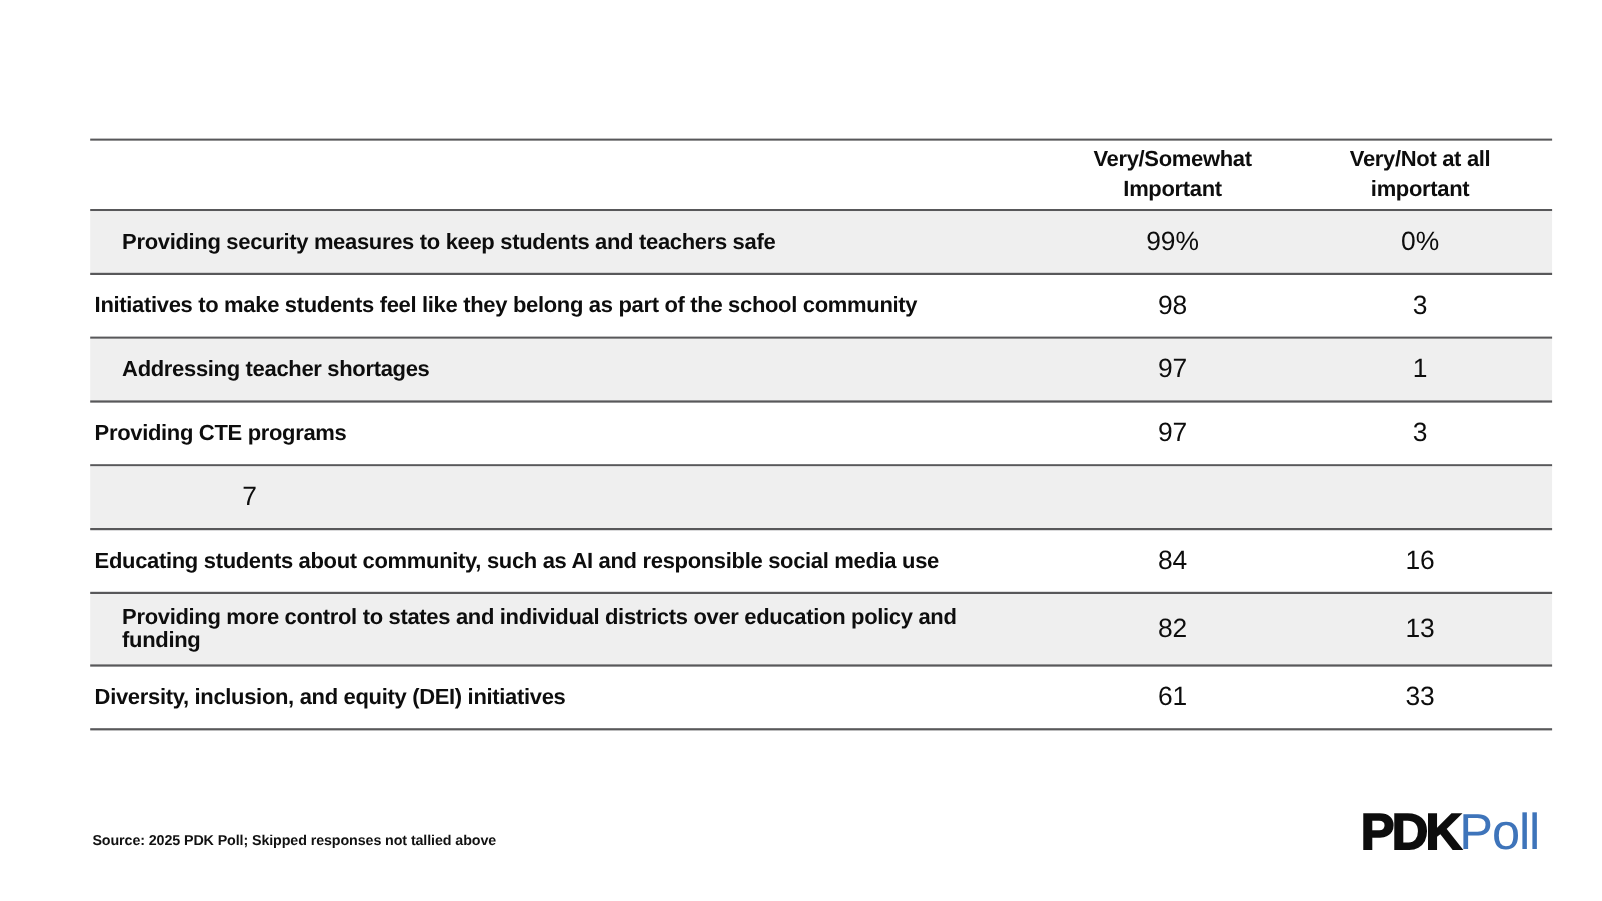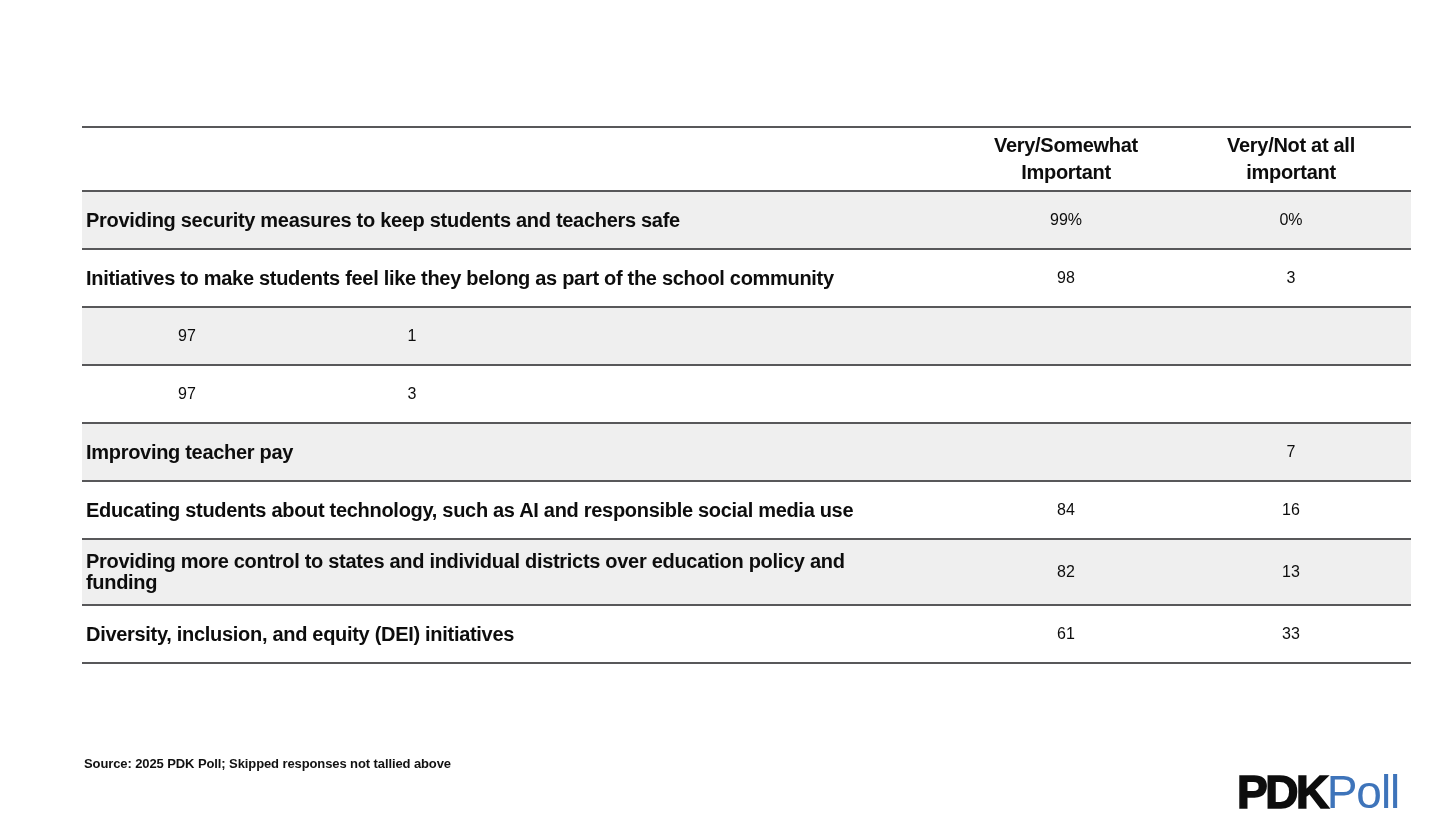--- a/index.html
+++ b/index.html
@@ -21,37 +21,37 @@
     width: 1329px;
     border-top: 2px solid #58585a;
   }
   .prow {
     display: flex;
     align-items: center;
     border-bottom: 2px solid #58585a;
     min-height: 58px;
   }
   .prow.header { min-height: 58px; border-bottom: 2px solid #58585a; background: #ffffff; }
-  .prow.striped { background: #efefef; }
+  .prow.striped { background: #efefef; padding-left: 25px; }
   .prow.tall { min-height: 66px; }
 
   .cell-label {
     flex: 1 1 auto;
     padding-left: 4px;
     font-weight: bold;
     font-size: 20px;
     letter-spacing: -0.3px;
     line-height: 1.05;
     white-space: pre-line;
     color: #0d0d0d;
   }
   .cell-val {
     flex: 0 0 210px;
     text-align: center;
-    font-size: 16px;
+    font-size: 24px;
     font-weight: normal;
     color: #0d0d0d;
   }
   .cell-val.second { flex: 0 0 240px; }
 
   .prow.header .cell-val {
     font-weight: bold;
     font-size: 20px;
     line-height: 1.35;
     letter-spacing: -0.3px;
@@ -69,21 +69,20 @@
     color: #111111;
     letter-spacing: -0.1px;
   }
   .logo {
     position: absolute;
     left: 1237px;
     top: 733px;
     font-size: 46px;
     line-height: 1;
     white-space: nowrap;
-    margin-top: 36px;
   }
   .logo .pdk {
     font-weight: bold;
     color: #0d0d0d;
     letter-spacing: -2.5px;
     -webkit-text-stroke: 1.6px #0d0d0d;
   }
   .logo .poll {
     font-weight: normal;
     color: #3e74ba;
@@ -111,36 +110,37 @@
       <div class="cell-val second">0%</div>
     </div>
 
     <div class="prow">
       <div class="cell-label">Initiatives to make students feel like they belong as part of the school community</div>
       <div class="cell-val">98</div>
       <div class="cell-val second">3</div>
     </div>
 
     <div class="prow striped">
+      <div class="cell-label">Addressing teacher shortages</div>
       <div class="cell-val">97</div>
       <div class="cell-val second">1</div>
     </div>
 
     <div class="prow">
+      <div class="cell-label">Providing CTE programs</div>
       <div class="cell-val">97</div>
       <div class="cell-val second">3</div>
     </div>
 
     <div class="prow striped">
-      <div class="cell-label">Improving teacher pay</div>
       <div class="cell-val second">7</div>
     </div>
 
     <div class="prow">
-      <div class="cell-label">Educating students about technology, such as AI and responsible social media use</div>
+      <div class="cell-label">Educating students about community, such as AI and responsible social media use</div>
       <div class="cell-val">84</div>
       <div class="cell-val second">16</div>
     </div>
 
     <div class="prow striped tall">
       <div class="cell-label">Providing more control to states and individual districts over education policy and
 funding</div>
       <div class="cell-val">82</div>
       <div class="cell-val second">13</div>
     </div>

